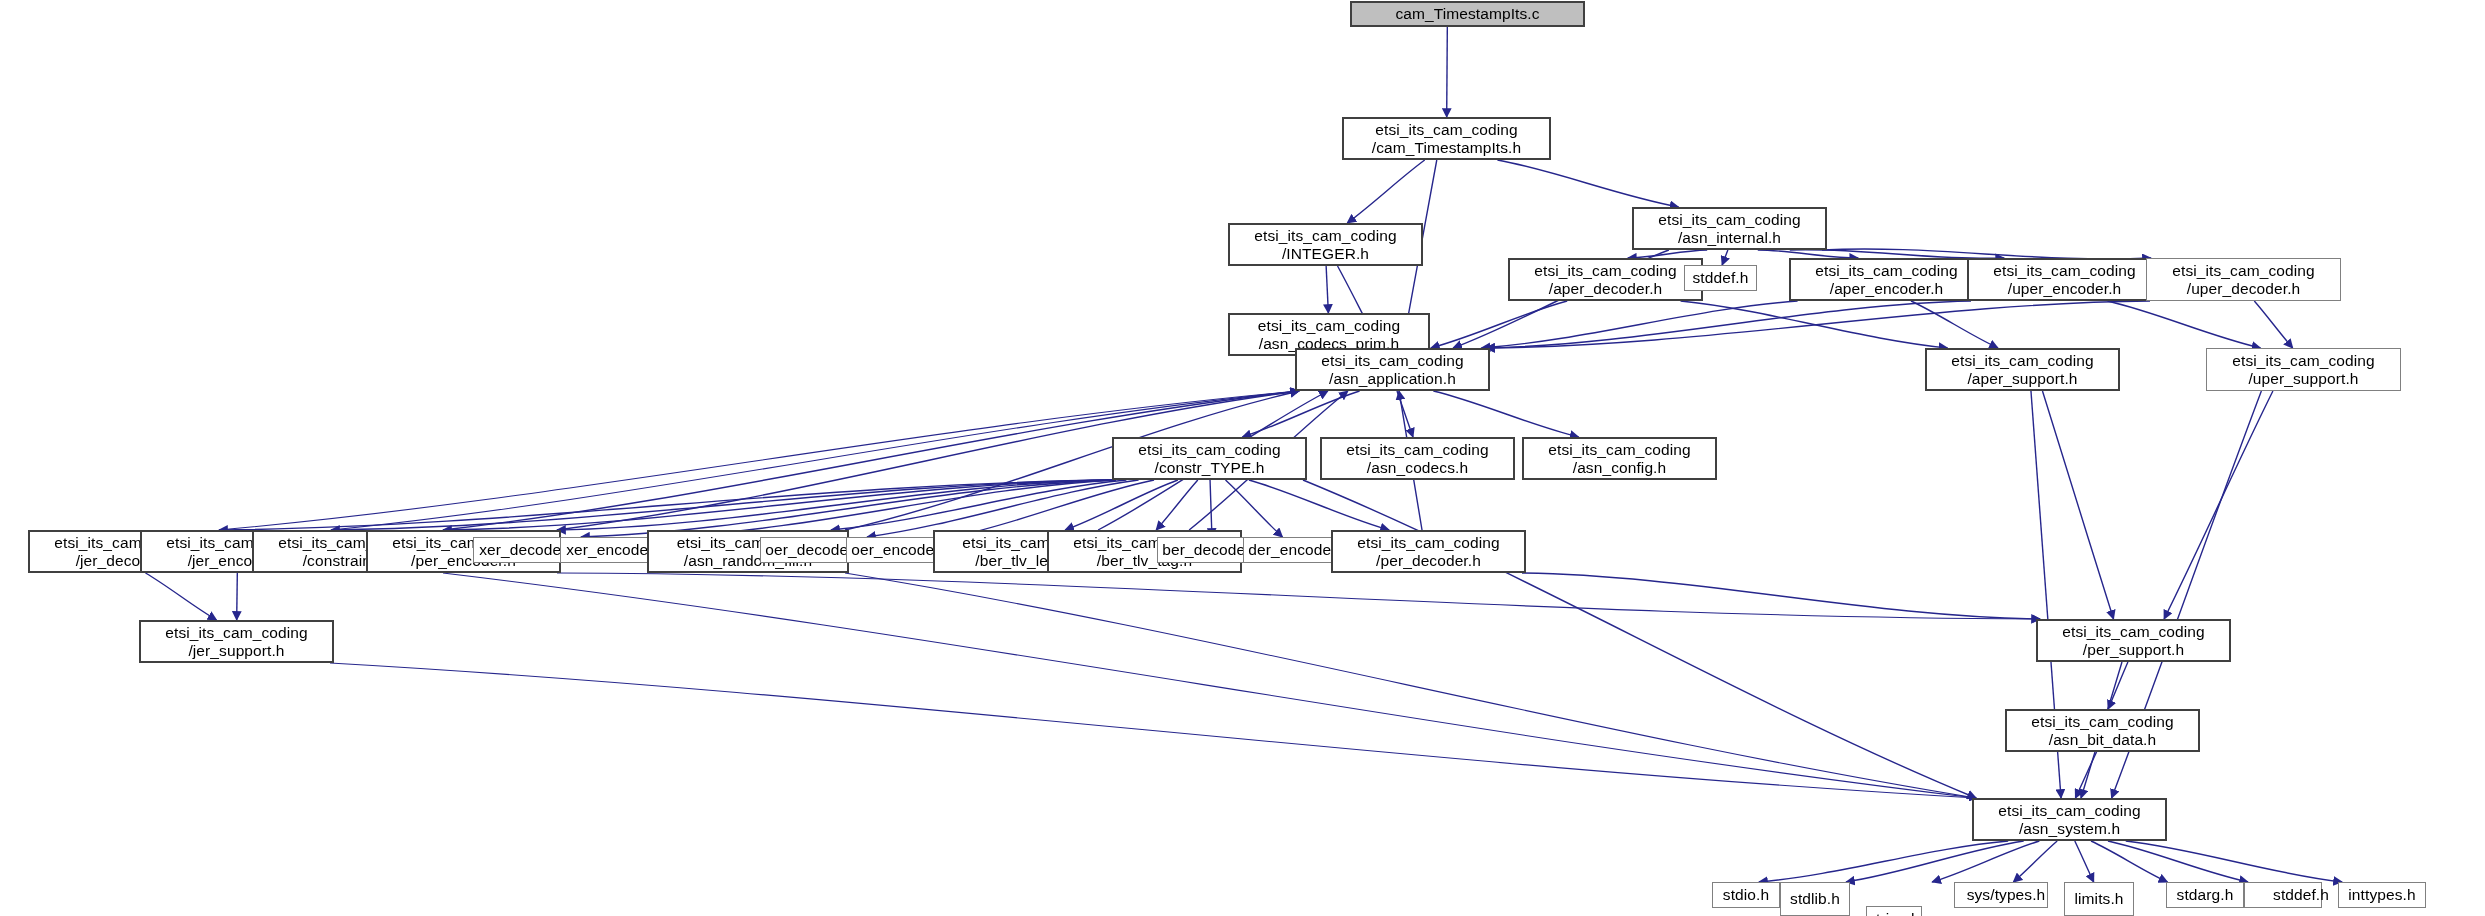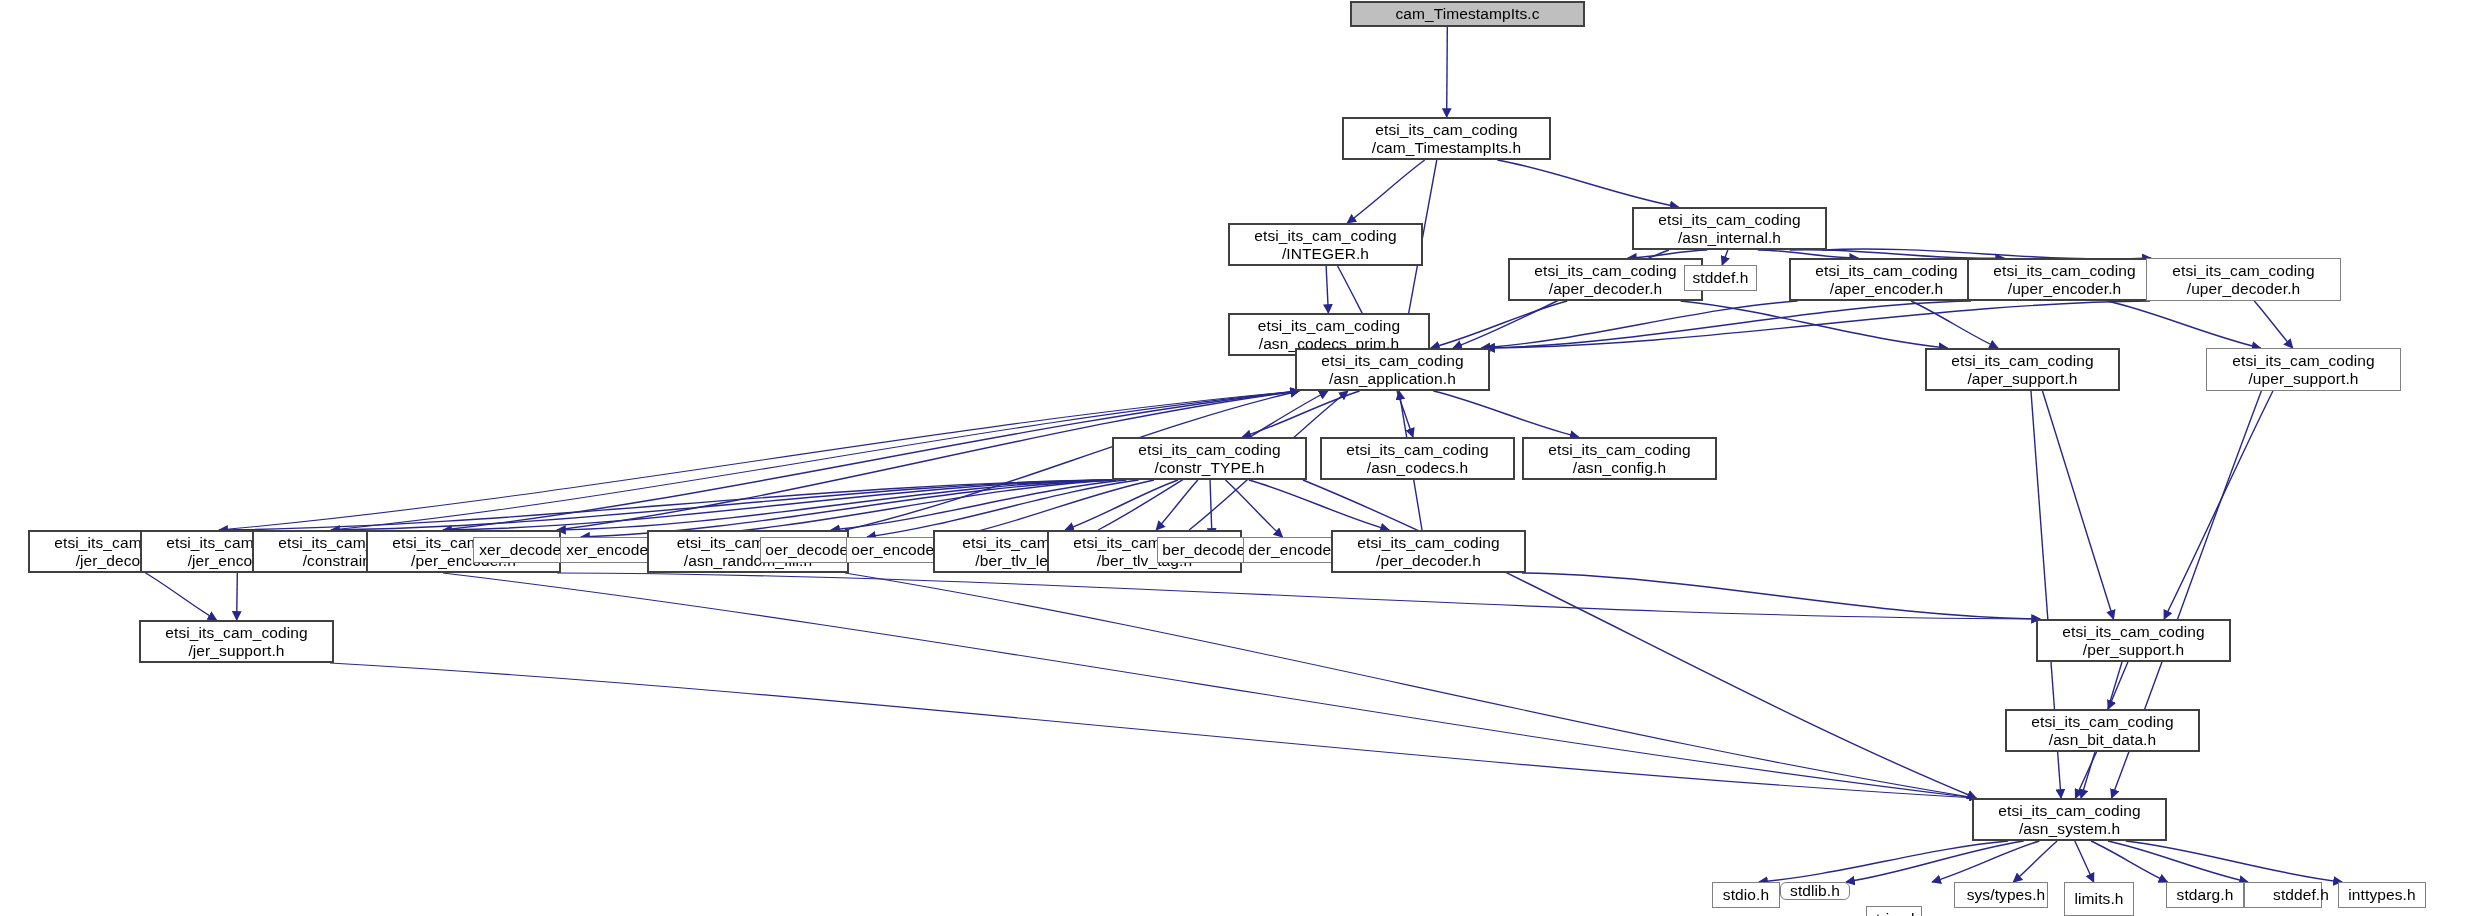--- a/index.html
+++ b/index.html
@@ -186,21 +186,21 @@
 /per_decoder.h</div>
       <div class="node strong" style="left: 139px; top: 620px; width: 195px; height: 43px;">etsi_its_cam_coding
 /jer_support.h</div>
       <div class="node strong" style="left: 2036px; top: 619px; width: 195px; height: 43px;">etsi_its_cam_coding
 /per_support.h</div>
       <div class="node strong" style="left: 2005px; top: 709px; width: 195px; height: 43px;">etsi_its_cam_coding
 /asn_bit_data.h</div>
       <div class="node strong" style="left: 1972px; top: 798px; width: 195px; height: 43px;">etsi_its_cam_coding
 /asn_system.h</div>
       <div class="node" style="left: 1695px; top: 882px; width: 68px; height: 26px; margin-left: 17px;">stdio.h</div>
-      <div class="node" style="left: 1780px; top: 882px; width: 70px; height: 18px; border-radius: 6px;">stdlib.h</div>
+      <div class="node" style="left: 1780px; top: 882px; width: 70px; height: 34px;">stdlib.h</div>
       <div class="node" style="left: 1866px; top: 882px; width: 56px; height: 26px; margin-top: 24px;">string.h</div>
       <div class="node" style="left: 1954px; top: 882px; width: 94px; height: 26px; padding-left: 10px;">sys/types.h</div>
       <div class="node" style="left: 2064px; top: 882px; width: 70px; height: 34px;">limits.h</div>
       <div class="node" style="left: 2150px; top: 882px; width: 78px; height: 26px; margin-left: 16px;">stdarg.h</div>
       <div class="node" style="left: 2244px; top: 882px; width: 78px; height: 26px; padding-left: 36px;">stddef.h</div>
       <div class="node" style="left: 2338px; top: 882px; width: 88px; height: 26px;">inttypes.h</div>
     </div>
 </div>
 
 </body></html>

